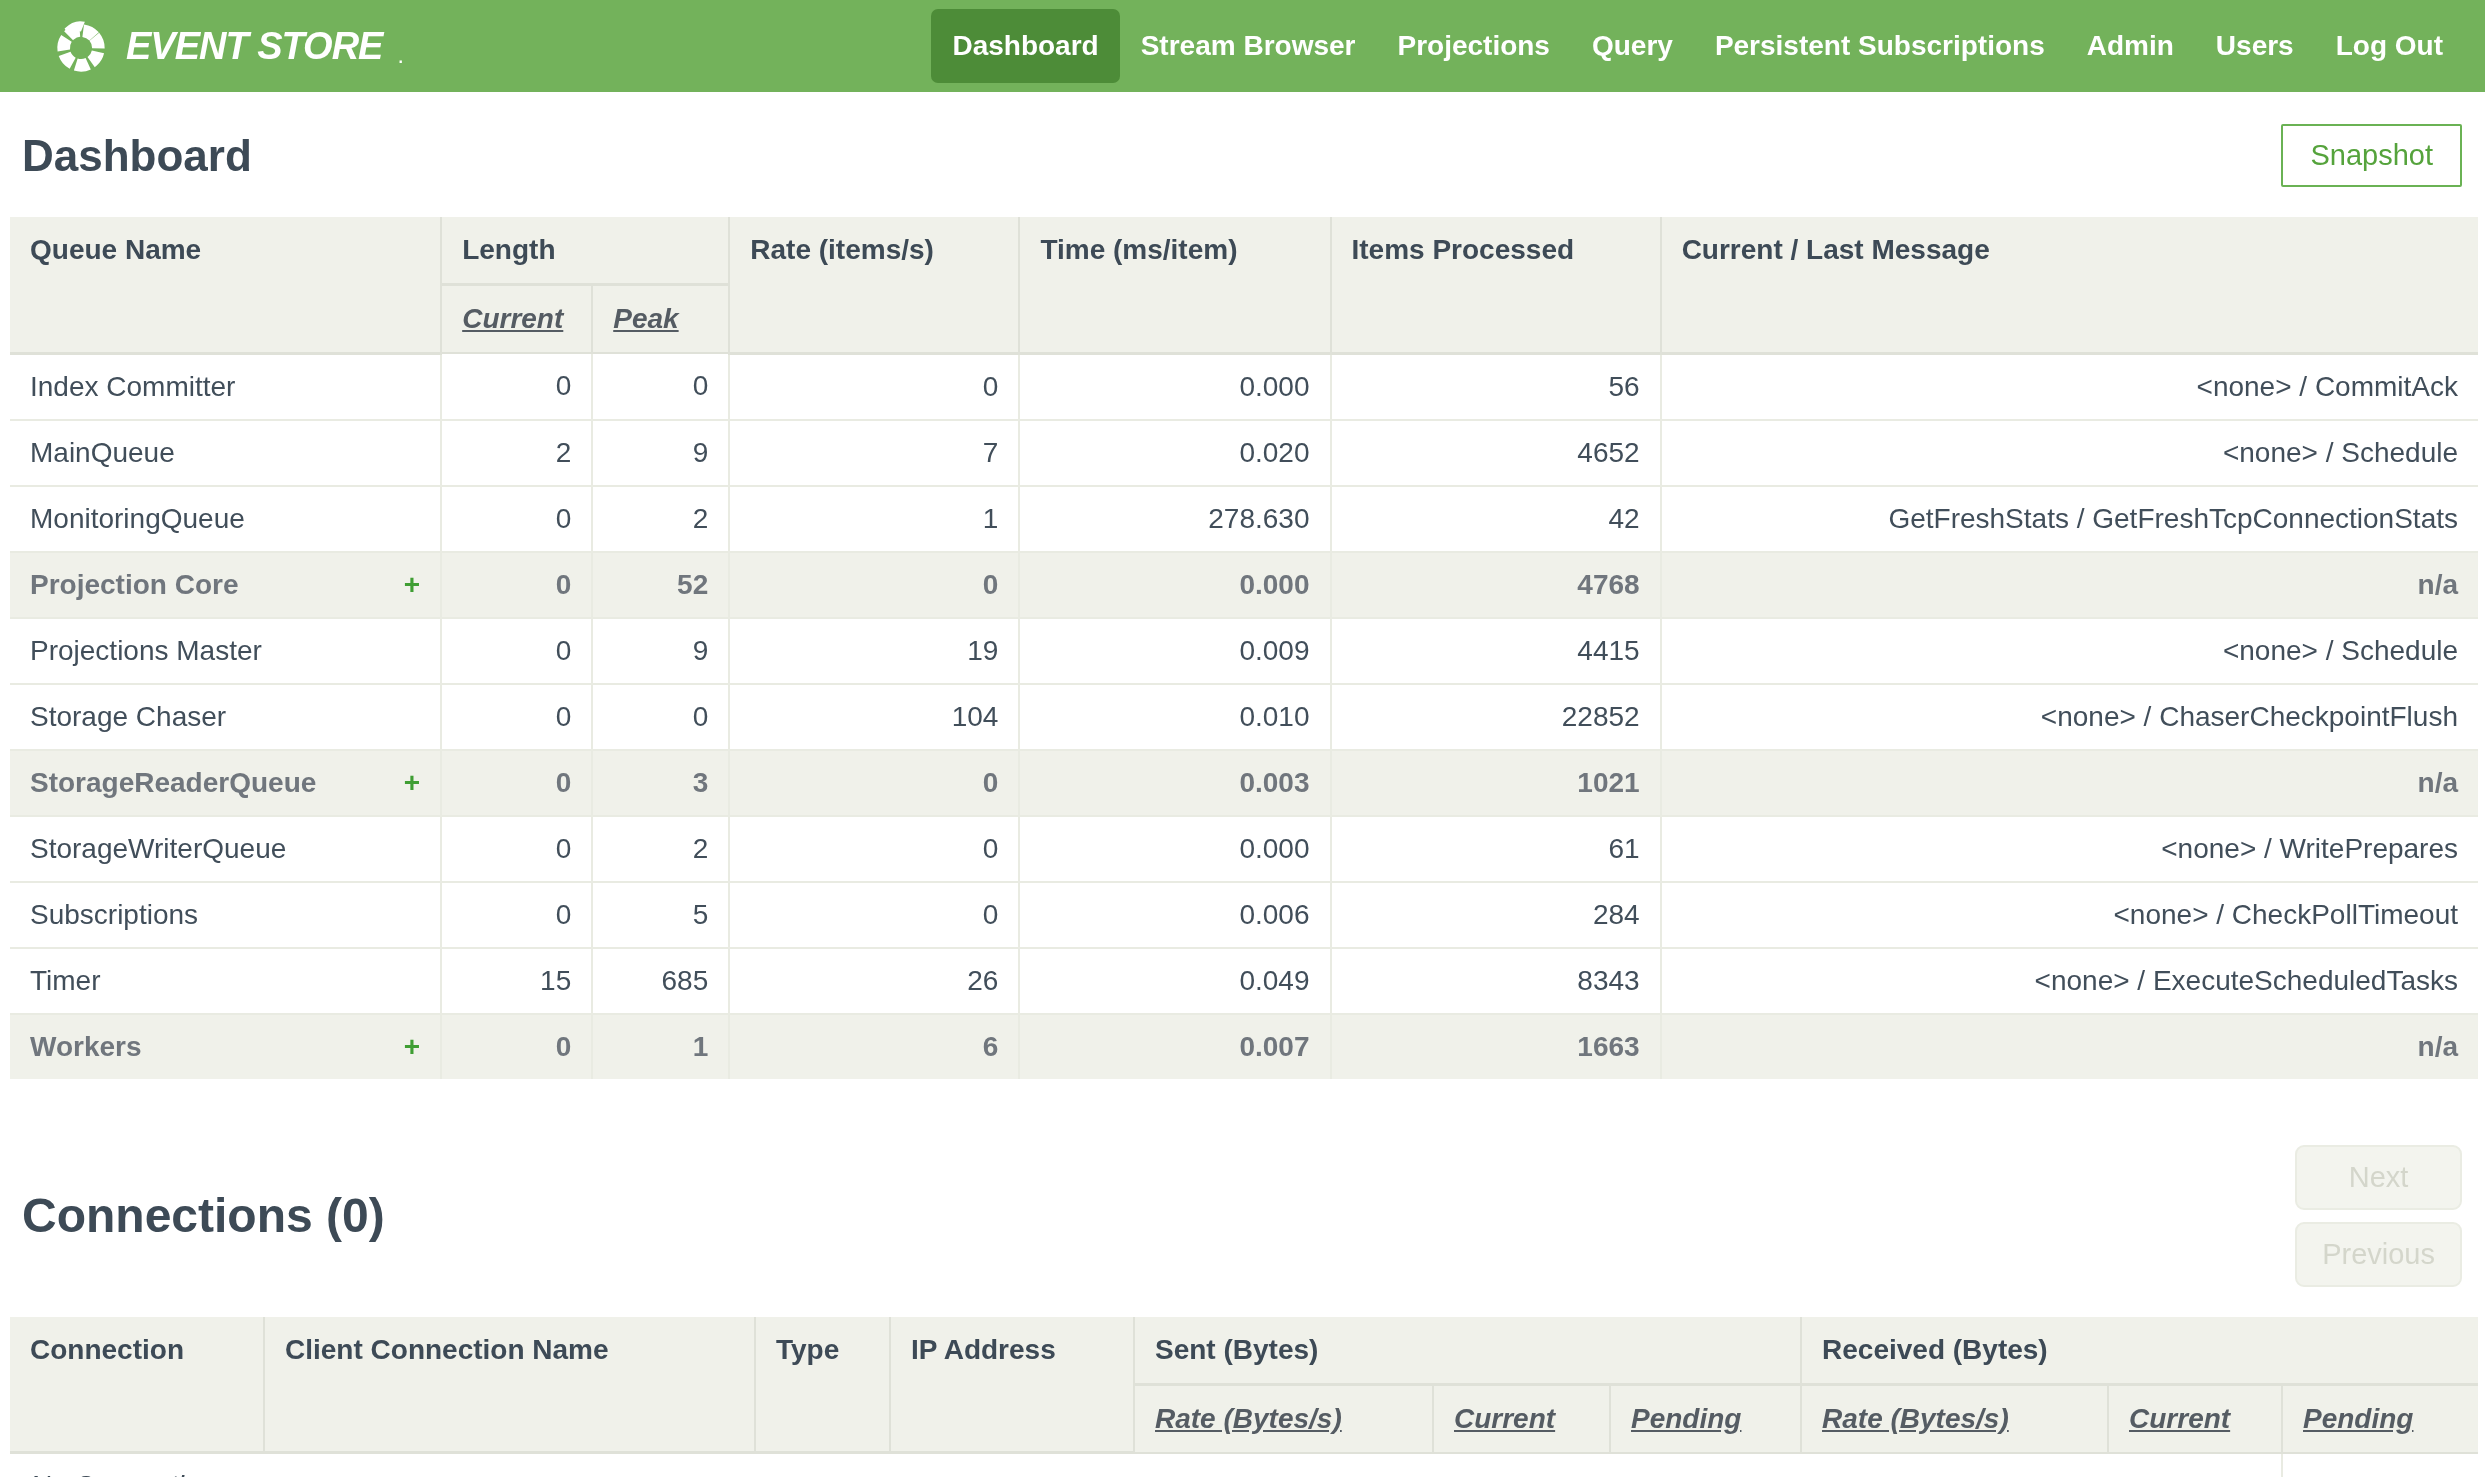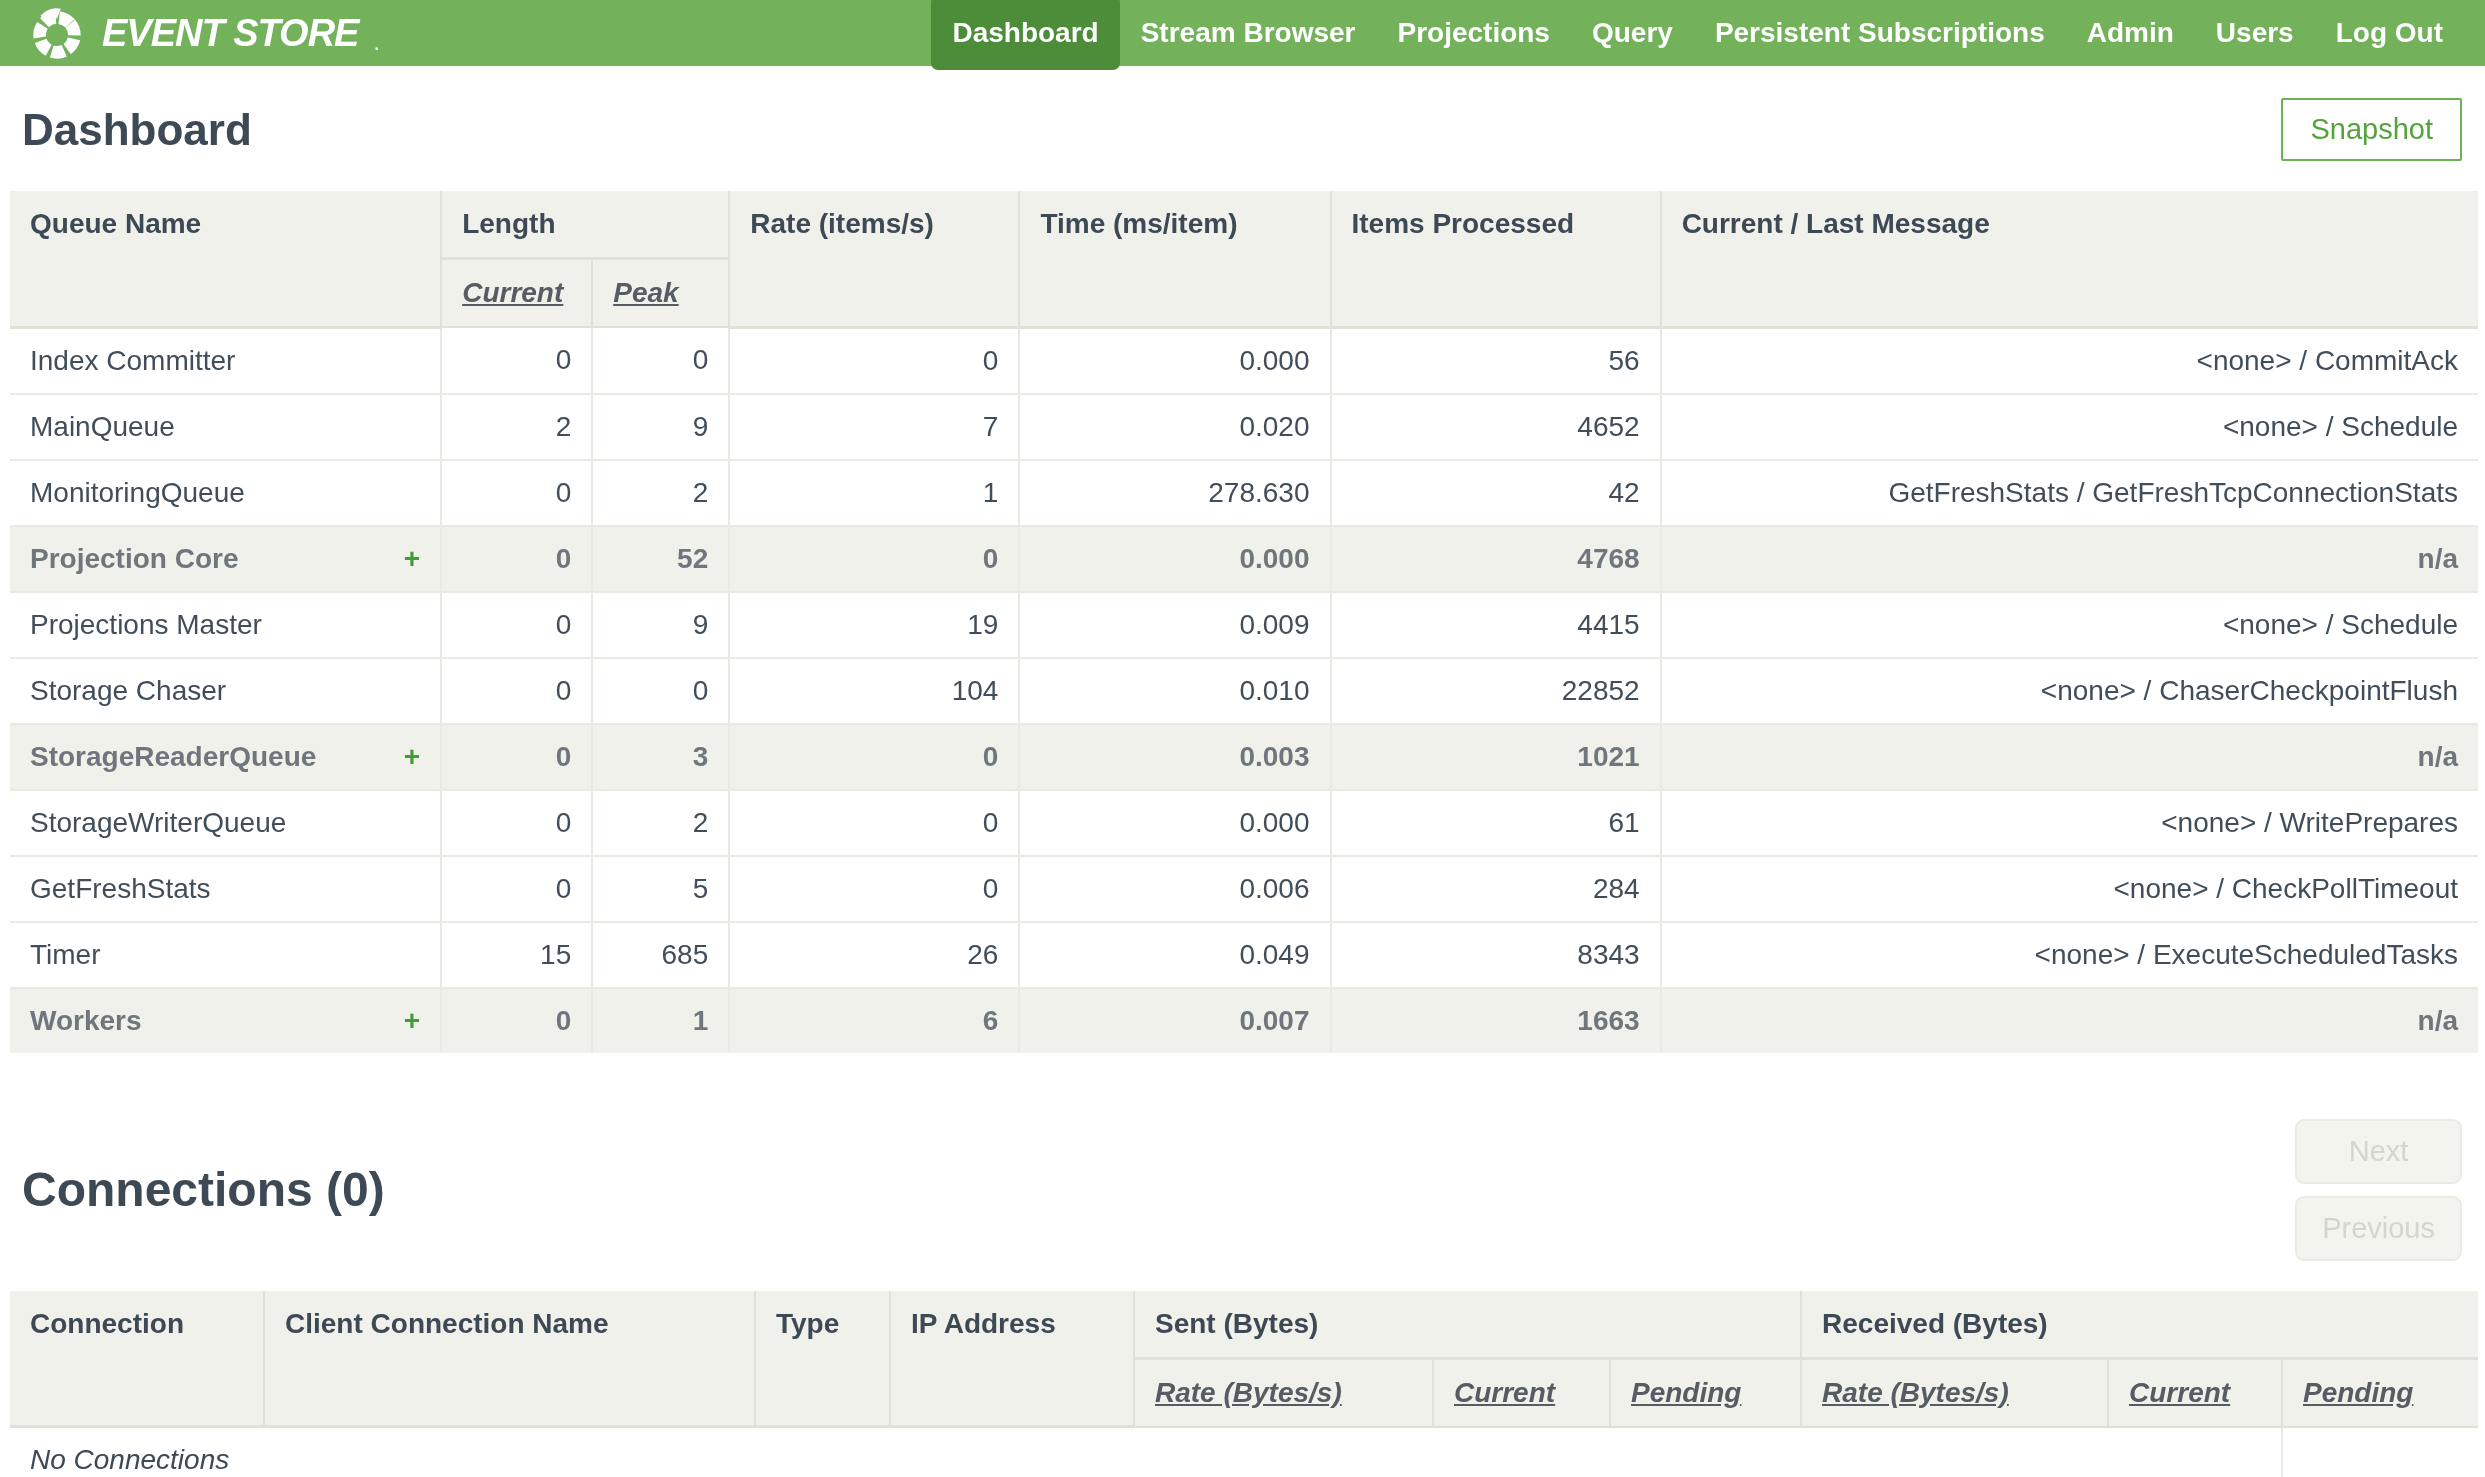--- a/index.html
+++ b/index.html
@@ -7,26 +7,26 @@
   body {
     width: 2486px; height: 1478px;
     background: #ffffff;
     font-family: "Liberation Sans", sans-serif;
     color: #3d4a56;
     overflow: hidden;
   }
 
   
   .navbar {
-    height: 66px;
+    height: 92px;
     background: #73b25b;
     display: flex;
     align-items: center;
     justify-content: space-between;
-    padding: 0 22px 0 28px;
+    padding: 0 22px 0 52px;
   }
   .brand { display:flex; align-items:center; gap:16px; }
   .logo-svg { width:58px; height:58px; display:block; }
   .brand-text {
     color:#fff; font-size:38px; font-weight:bold; font-style:italic;
     letter-spacing:-1px; white-space:nowrap;
   }
   .reg { color:#fff; font-size:16px; font-weight:bold; align-self:flex-end; padding-bottom:8px; }
   .nav-items { display:flex; align-items:center; height:100%; }
   .nav-item {
@@ -251,21 +251,21 @@
     <td>2</td>
     <td>0</td>
     <td>0.000</td>
     <td>61</td>
     <td>&lt;none&gt; / WritePrepares</td>
   </tr>
 
   <tr>
     <td class="al">
       
-      <span>GetFreshStats</span>
+      <span>Subscriptions</span>
     </td>
     <td>0</td>
     <td>5</td>
     <td>0</td>
     <td>0.006</td>
     <td>284</td>
     <td>&lt;none&gt; / CheckPollTimeout</td>
   </tr>
 
   <tr>

